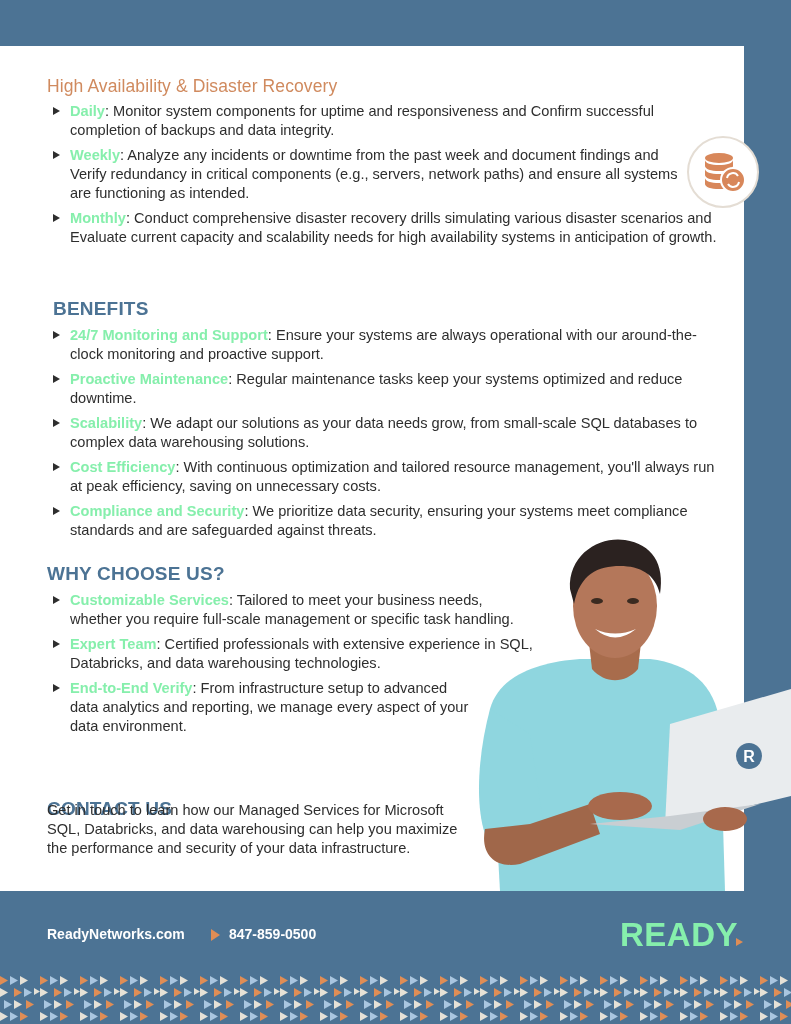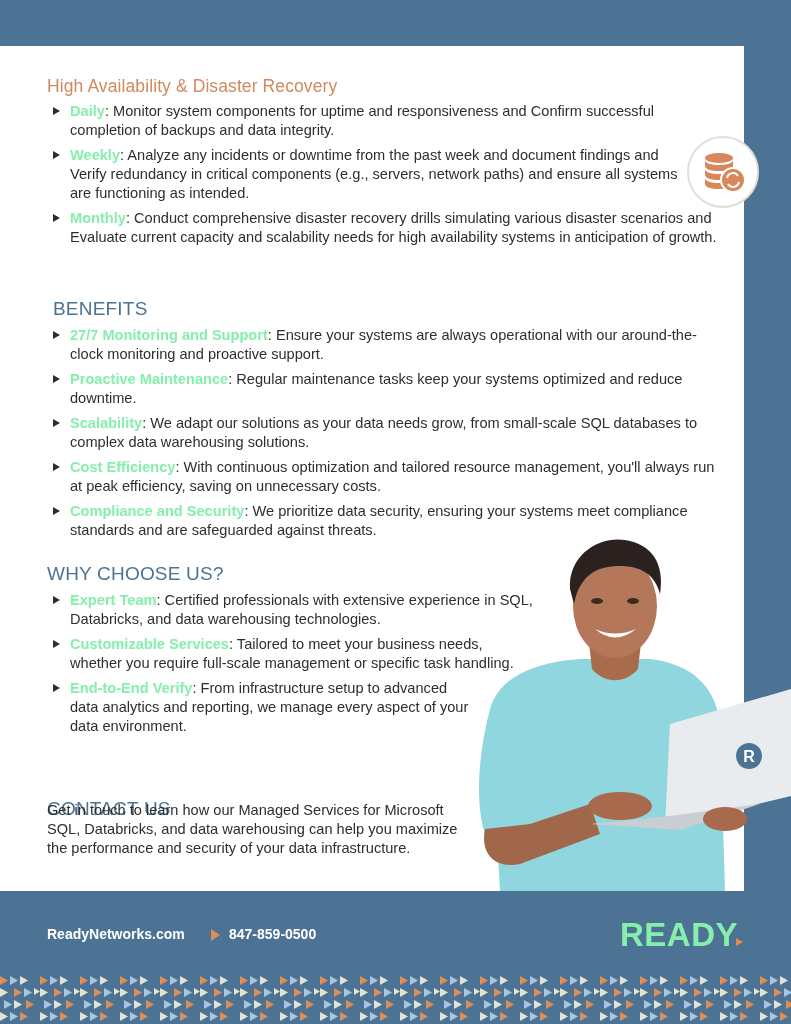--- a/index.html
+++ b/index.html
@@ -20,21 +20,21 @@
     position: absolute;
     left: 47px; top: 76px;
     font-size: 17.5px;
     color: #d08a5e;
     letter-spacing: 0.1px;
   }
   .section-title {
     position: absolute;
     left: 47px;
     font-size: 19px;
-    font-weight: normal;
+    font-weight: bold;
     color: #4c7394;
     letter-spacing: 0.2px;
   }
   ul.bullets { position: absolute; list-style: none; }
   ul.bullets li {
     position: relative;
     padding-left: 23px;
     font-size: 14.6px;
     line-height: 19px;
     margin-bottom: 6px;
@@ -134,31 +134,31 @@
     </g>
     <g fill="none" stroke="#ffffff" stroke-width="2">
       <path d="M38 40 a6 6 0 0 1 11-2"></path>
       <path d="M50 44 a6 6 0 0 1 -11 2"></path>
     </g>
   </svg>
 </div>
 
 <div class="section-title" style="top:298px; left:53px;">BENEFITS</div>
 <ul class="bullets" style="left:47px; top:326px; width:680px;">
-  <li><span class="tri"></span><b>27/7 Monitoring and Support</b><span>: Ensure your systems are always operational with our around-the-clock monitoring and proactive support.</span></li>
+  <li><span class="tri"></span><b>24/7 Monitoring and Support</b><span>: Ensure your systems are always operational with our around-the-clock monitoring and proactive support.</span></li>
   <li><span class="tri"></span><b>Proactive Maintenance</b><span>: Regular maintenance tasks keep your systems optimized and reduce downtime.</span></li>
   <li><span class="tri"></span><b>Scalability</b><span>: We adapt our solutions as your data needs grow, from small-scale SQL databases to complex data warehousing solutions.</span></li>
   <li><span class="tri"></span><b>Cost Efficiency</b><span>: With continuous optimization and tailored resource management, you'll always run at peak efficiency, saving on unnecessary costs.</span></li>
   <li><span class="tri"></span><b>Compliance and Security</b><span>: We prioritize data security, ensuring your systems meet compliance standards and are safeguarded against threats.</span></li>
 </ul>
 
 <div class="section-title" style="top:563px;">WHY CHOOSE US?</div>
 <ul class="bullets" style="left:47px; top:591px; width:520px;">
+  <li style="width:485px;"><span class="tri"></span><b>Customizable Services</b><span>: Tailored to meet your business needs, whether you require full-scale management or specific task handling.</span></li>
   <li><span class="tri"></span><b>Expert Team</b><span>: Certified professionals with extensive experience in SQL, Databricks, and data warehousing technologies.</span></li>
-  <li style="width:485px;"><span class="tri"></span><b>Customizable Services</b><span>: Tailored to meet your business needs, whether you require full-scale management or specific task handling.</span></li>
   <li style="width:430px;"><span class="tri"></span><b>End-to-End Verify</b><span>: From infrastructure setup to advanced data analytics and reporting, we manage every aspect of your data environment.</span></li>
 </ul>
 
 <div class="section-title" style="top:778px;margin-top:20px;">CONTACT US</div>
 <div class="contact-body">Get in touch to learn how our Managed Services for Microsoft SQL, Databricks, and data warehousing can help you maximize the performance and security of your data infrastructure.</div>
 
 <div class="photo">
   <svg width="321" height="357" viewBox="0 0 321 357">
 
     <path d="M20 175 C30 140 70 128 110 125 L180 125 C220 130 245 150 250 190 L255 357 L30 357 Z" fill="#8fd6df"></path>

